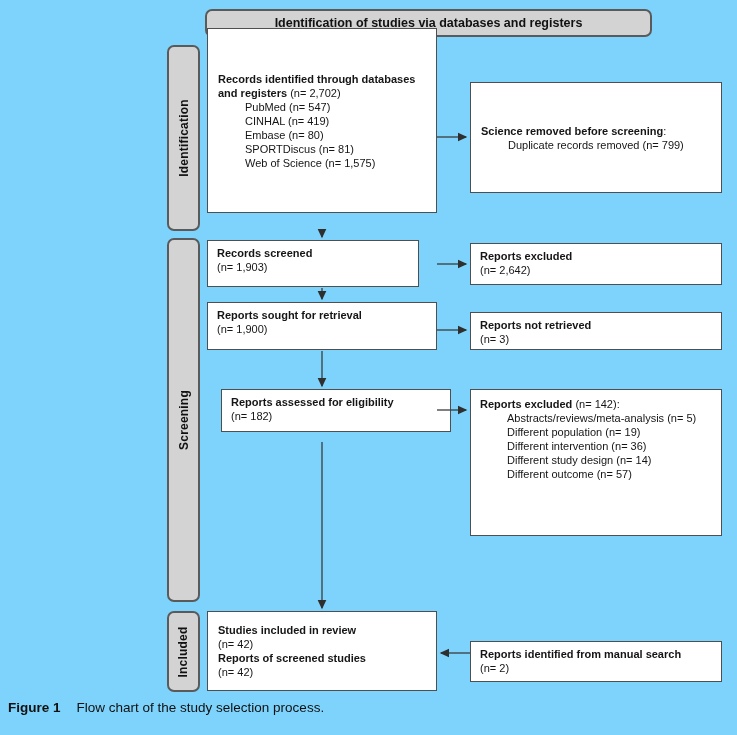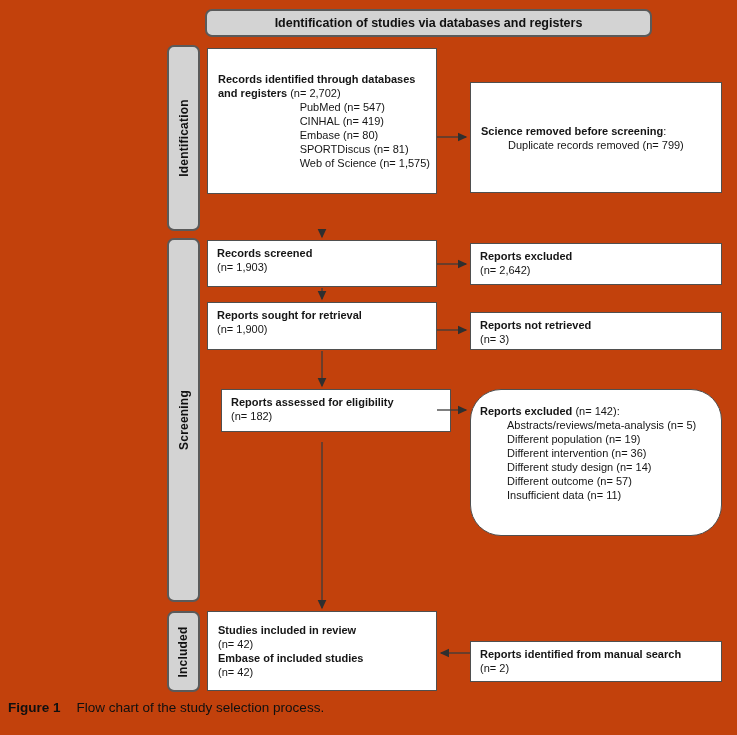--- a/index.html
+++ b/index.html
@@ -1,17 +1,17 @@
 <!DOCTYPE html>
 <html><head>
 <meta charset="utf-8">
 <style>
   html,body{margin:0;padding:0;background:#ffffff;}
   body{font-family:"Liberation Sans","DejaVu Sans",sans-serif;color:#111;}
-  #figure{position:relative;width:737px;height:735px;background:#c2410c;overflow:hidden;}
+  #figure{position:relative;width:737px;height:735px;background:#7dd3fc;overflow:hidden;}
 
   .gbox{position:absolute;background:#d3d3d3;border:2px solid #5a5a5a;border-radius:7px;box-sizing:border-box;}
   .banner{display:flex;align-items:center;justify-content:center;font-weight:bold;font-size:12.5px;}
   .stage{display:flex;align-items:center;justify-content:center;}
   .stage span{transform:rotate(-90deg);white-space:nowrap;font-weight:bold;font-size:12px;letter-spacing:.2px;}
 
   .box{position:absolute;background:#fff;border:1.5px solid #4f4f4f;box-sizing:border-box;
        font-size:11px;line-height:14px;color:#151515;}
   .pad{padding:5px 8px 4px 9px;}
   .vcenter{display:flex;flex-direction:column;justify-content:center;padding-left:10px;padding-right:6px;}
@@ -35,53 +35,53 @@
   <div class="gbox stage" style="left:167px;top:45px;width:33px;height:186px;">
     <span>Identification</span>
   </div>
   <div class="gbox stage" style="left:167px;top:238px;width:33px;height:364px;">
     <span>Screening</span>
   </div>
   <div class="gbox stage" style="left:167px;top:611px;width:33px;height:81px;">
     <span>Included</span>
   </div>
 
-  <div class="box vcenter" style="left:207px;top:48px;width:230px;height:146px;align-items:flex-end;">
+  <div class="box vcenter" style="left:207px;top:28px;width:230px;height:185px;">
     <div>
       <span class="b">Records identified through databases and registers</span>
       <span>(n= 2,702)</span>
     </div>
     <div>
         <div class="sub">PubMed  (n= 547)</div>
         <div class="sub">CINHAL  (n= 419)</div>
         <div class="sub">Embase (n= 80)</div>
         <div class="sub">SPORTDiscus (n= 81)</div>
         <div class="sub">Web of Science (n= 1,575)</div>
       </div>
   </div>
 
-  <div class="box pad" style="left:207px;top:240px;width:230px;height:47px;">
+  <div class="box pad" style="left:207px;top:240px;width:212px;height:47px;">
     <div class="b">Records screened</div>
     <div>(n= 1,903)</div>
   </div>
 
   <div class="box pad" style="left:207px;top:302px;width:230px;height:48px;">
     <div class="b">Reports sought for retrieval</div>
     <div>(n= 1,900)</div>
   </div>
 
   <div class="box pad" style="left:221px;top:389px;width:230px;height:43px;">
     <div class="b">Reports assessed for eligibility</div>
     <div>(n= 182)</div>
   </div>
 
   <div class="box vcenter" style="left:207px;top:611px;width:230px;height:80px;">
     <div class="b">Studies included in review</div>
     <div>(n= 42)</div>
-    <div class="b">Embase of included studies</div>
+    <div class="b">Reports of screened studies</div>
     <div>(n= 42)</div>
   </div>
 
   <div class="box vcenter" style="left:470px;top:82px;width:252px;height:111px;">
     <div>
       <span class="b">Science removed before screening</span><span>:</span>
     </div>
     <div>
         <div class="sub">Duplicate records removed (n= 799)</div>
       </div>
@@ -90,32 +90,31 @@
   <div class="box pad" style="left:470px;top:243px;width:252px;height:42px;">
     <div class="b">Reports excluded</div>
     <div>(n= 2,642)</div>
   </div>
 
   <div class="box pad" style="left:470px;top:312px;width:252px;height:38px;">
     <div class="b">Reports not retrieved</div>
     <div>(n= 3)</div>
   </div>
 
-  <div class="box" style="left:470px;top:389px;width:252px;height:147px;padding:14px 6px 4px 9px;border-radius:31px;">
+  <div class="box" style="left:470px;top:389px;width:252px;height:147px;padding:7px 6px 4px 9px;">
     <div>
       <span class="b">Reports excluded</span>
       <span>(n= 142):</span>
     </div>
     <div>
         <div class="sub">Abstracts/reviews/meta-analysis (n= 5)</div>
         <div class="sub">Different population  (n= 19)</div>
         <div class="sub">Different intervention  (n= 36)</div>
         <div class="sub">Different study design (n= 14)</div>
         <div class="sub">Different outcome (n= 57)</div>
-        <div class="sub">Insufficient data (n= 11)</div>
       </div>
   </div>
 
   <div class="box pad" style="left:470px;top:633px;width:252px;height:41px;margin-top:8px;">
     <div class="b">Reports identified from manual search</div>
     <div>(n= 2)</div>
   </div>
 
   <svg class="arrows" viewBox="0 0 737 735">
     <defs>

